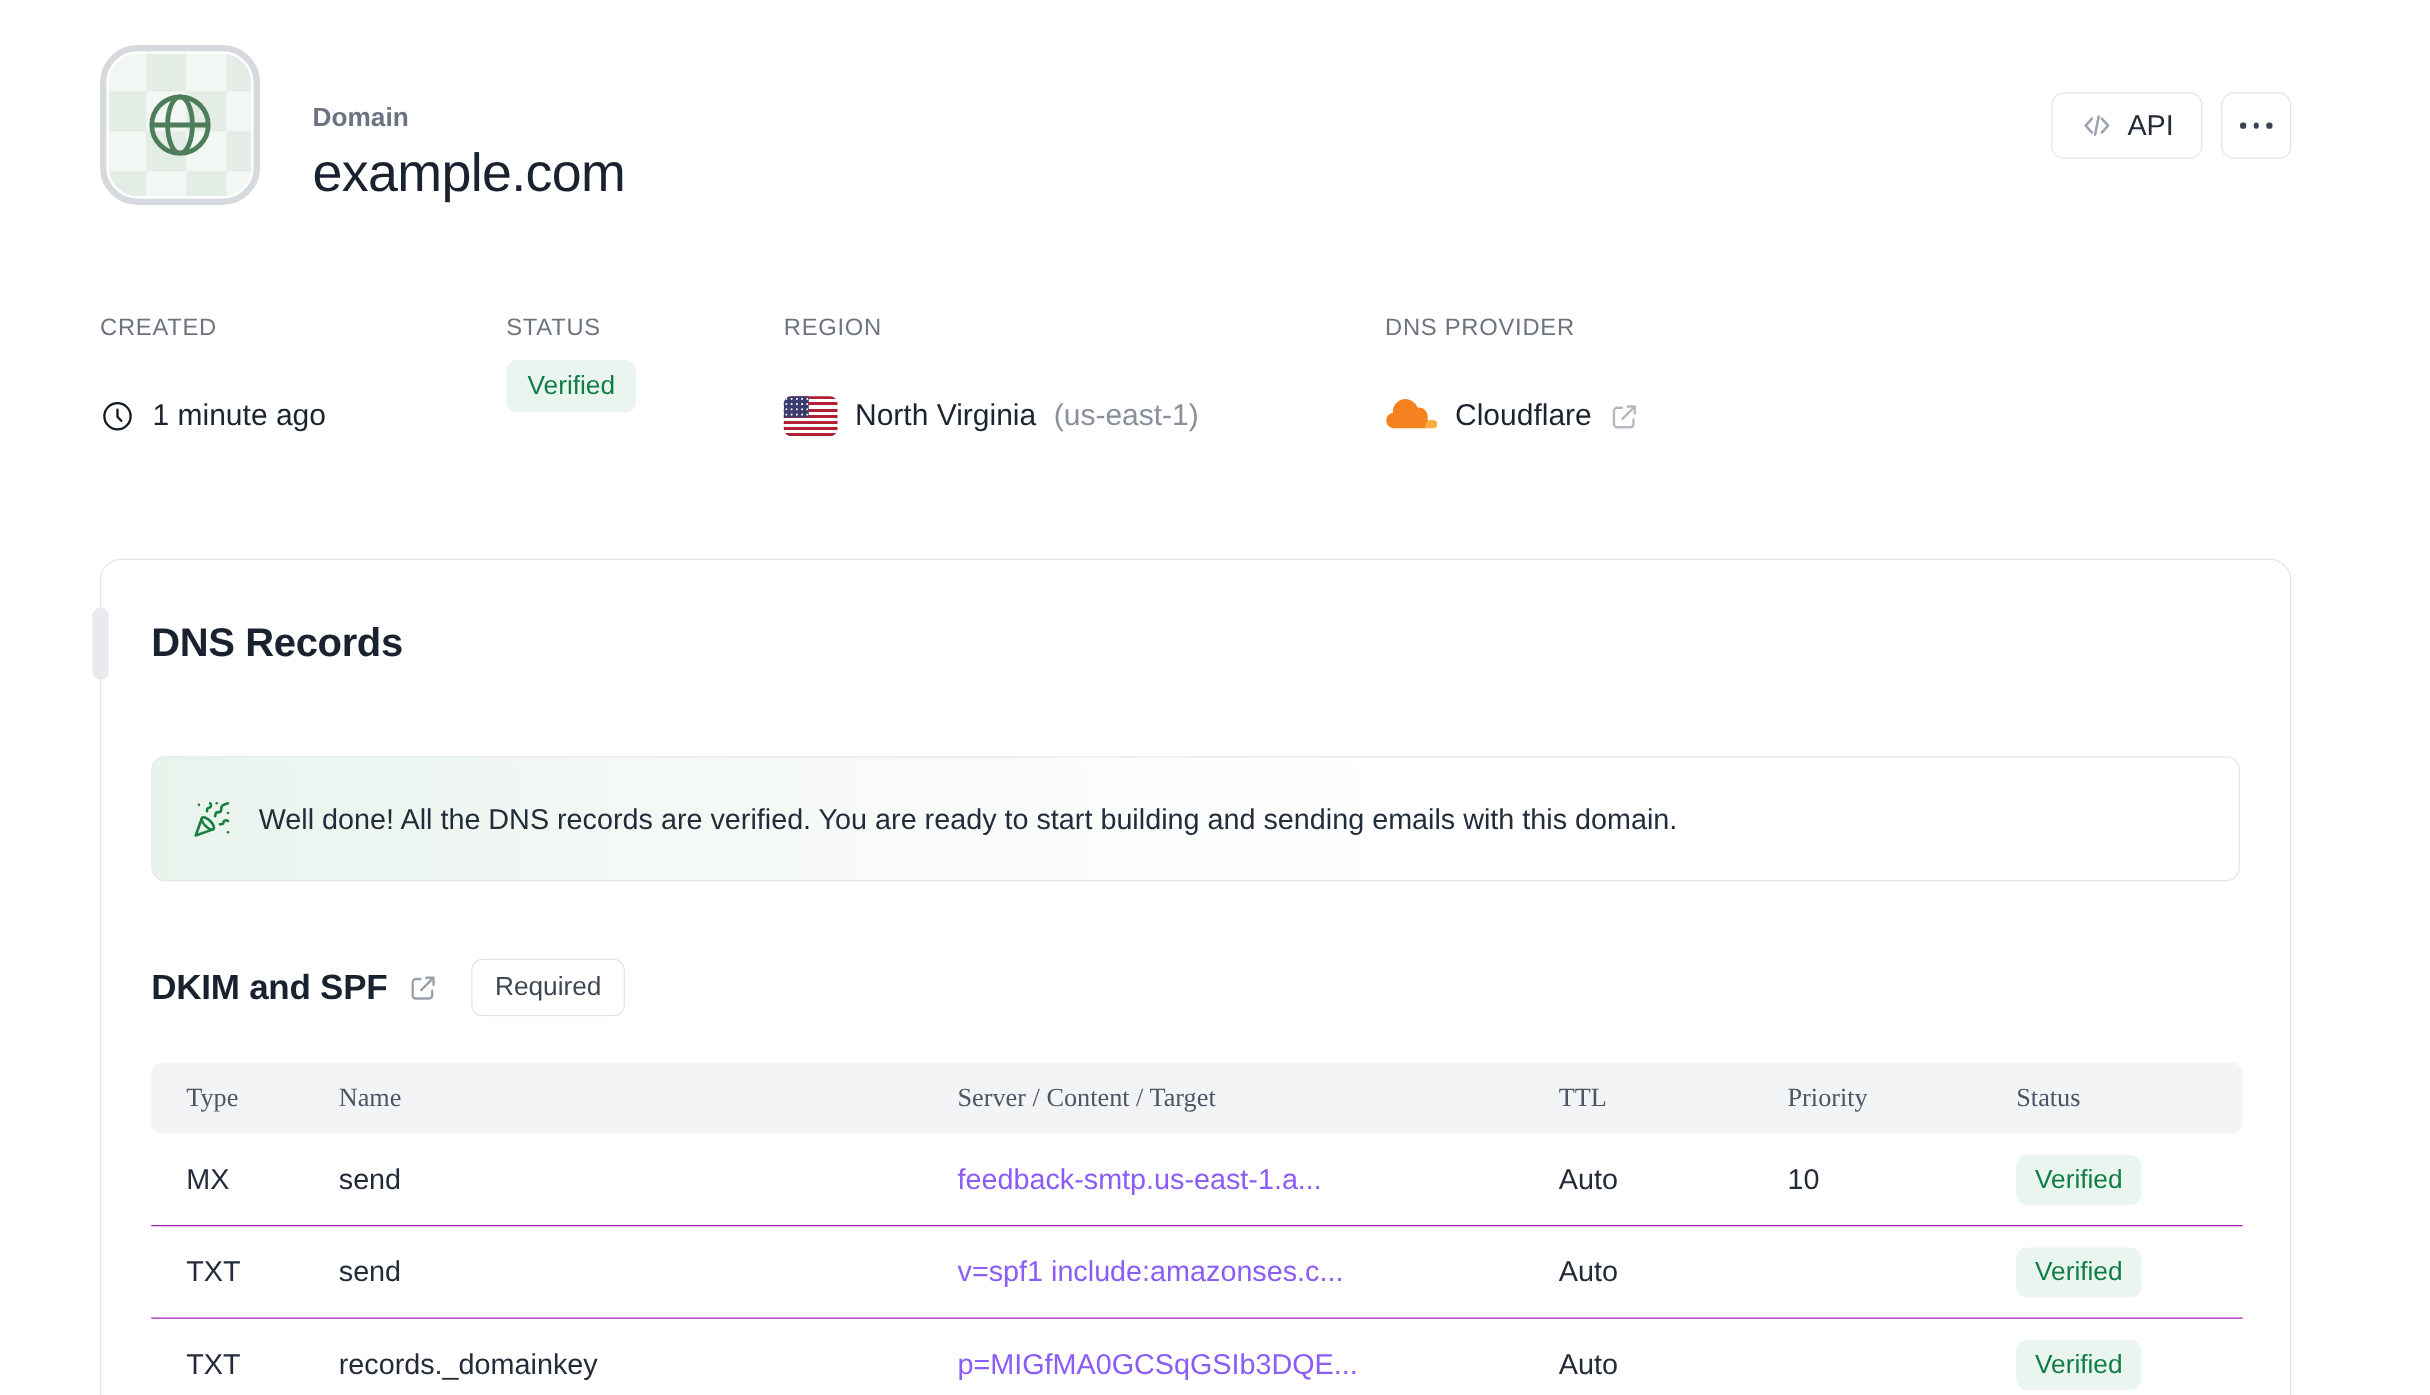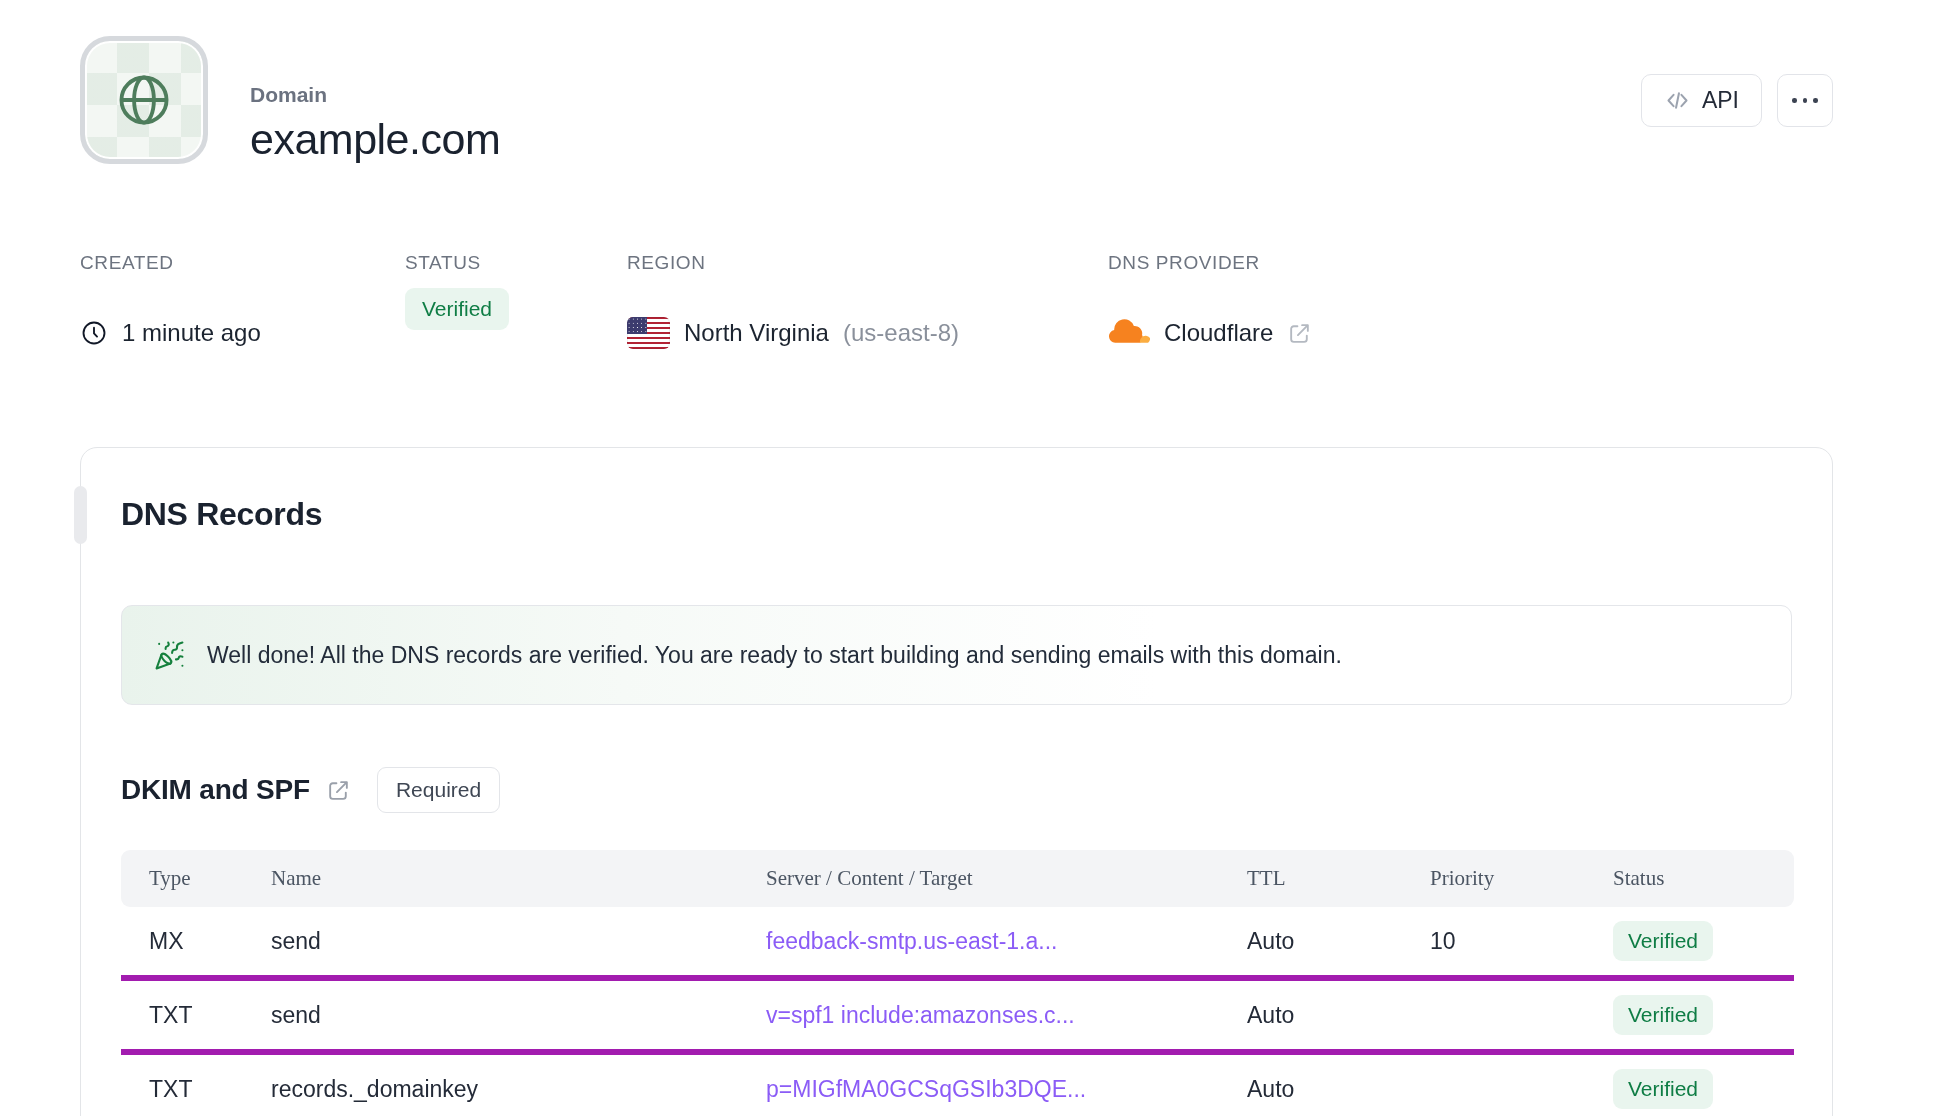--- a/index.html
+++ b/index.html
@@ -90,21 +90,21 @@
   .table { margin-top:37px; width:1673px; }
   .trow {
     display:grid;
     grid-template-columns:122px 495px 481px 183px 183px 1fr;
     align-items:center; padding-left:28px;
   }
   .thead {
     background:#f3f4f6; border-radius:9px; height:57px;
     font-size:21px; font-weight:500; color:#4b5563;font-family:Liberation Serif, serif;
   }
-  .tbody-row { height:74px; border-bottom:6px solid #a21caf; font-size:23px; color:#242b38; }
+  .tbody-row { height:74px; border-bottom:1px solid #a21caf; font-size:23px; color:#242b38; }
   .cell-content { color:#8b5cf6; }
   .badge-verified-sm {
     display:inline-block; background:#e9f5ee; color:#0f7d45;
     font-size:21px; font-weight:500; padding:8px 15px; border-radius:9px;
   }
 
   svg { display:block; }
 </style>
 </head>
 <body>
@@ -163,21 +163,21 @@
     </div>
     <div class="meta-item">
       <div class="meta-label">STATUS</div>
       <span class="badge-verified-lg">Verified</span>
     </div>
     <div class="meta-item">
       <div class="meta-label">REGION</div>
       <div class="meta-value">
         <span class="flag"></span>
         <span>North Virginia</span>
-        <span class="region-code">(us-east-8)</span>
+        <span class="region-code">(us-east-1)</span>
       </div>
     </div>
     <div class="meta-item">
       <div class="meta-label">DNS PROVIDER</div>
       <div class="meta-value">
         <span>
           <svg width="42" height="30" viewBox="0 0 48 34">
             <path fill="#f6821f" d="M36.5 28H8.2a7.2 7.2 0 0 1-1.1-14.3A11.6 11.6 0 0 1 29.6 9a8.6 8.6 0 0 1 9.3 10.4A6 6 0 0 1 36.5 28z"></path>
             <path fill="#fbad41" d="M45.8 28h-9.2a6.5 6.5 0 0 1 6.8-7.8 6.4 6.4 0 0 1 4.6 2.6A5.4 5.4 0 0 1 45.8 28z"></path>
           </svg>

